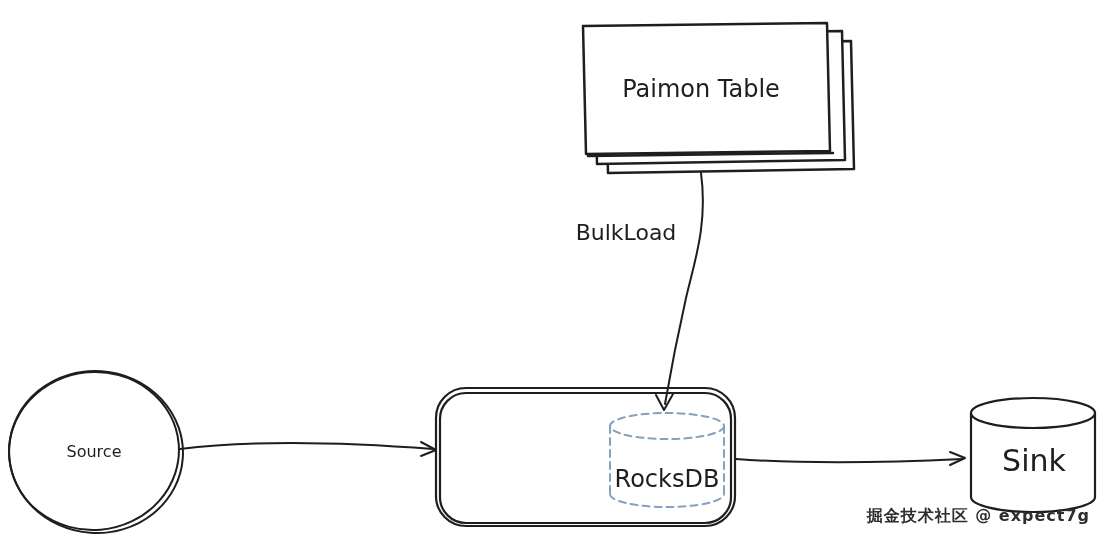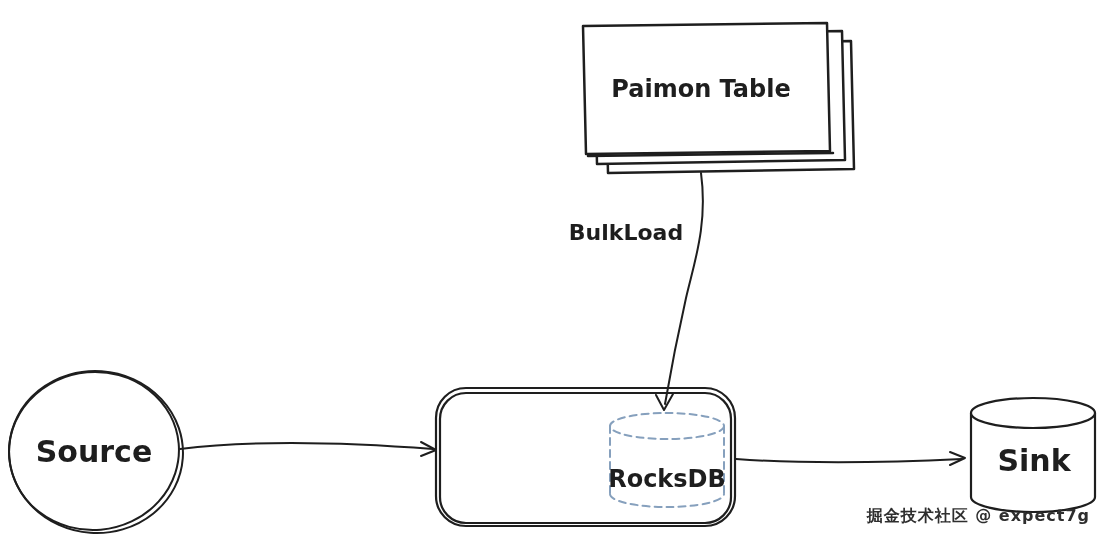--- a/index.html
+++ b/index.html
@@ -19,25 +19,24 @@
     position: absolute;
     left: 0;
     top: 0;
   }
   .label {
     position: absolute;
     transform: translate(-50%, -50%);
     color: #1e1e1e;
     white-space: nowrap;
     text-align: center;
-    font-weight: bold;
   }
   .lbl-paimon   { left: 701px; top: 89px;  font-size: 24px; }
   .lbl-bulkload { left: 626px; top: 232px; font-size: 22px; }
-  .lbl-source   { left: 94px;  top: 451px; font-size: 30px; }
+  .lbl-source   { left: 94px;  top: 451px; font-size: 16px; }
   .lbl-lookup   { left: 537px; top: 461px; font-size: 22px; }
   .lbl-rocksdb  { left: 667px; top: 479px; font-size: 24px; }
   .lbl-sink     { left: 1034px; top: 460px; font-size: 30px; }
   .watermark {
     position: absolute;
     right: 22px;
     top: 506px;
     font-size: 16px;
     font-weight: 700;
     color: #2e2e2e;

